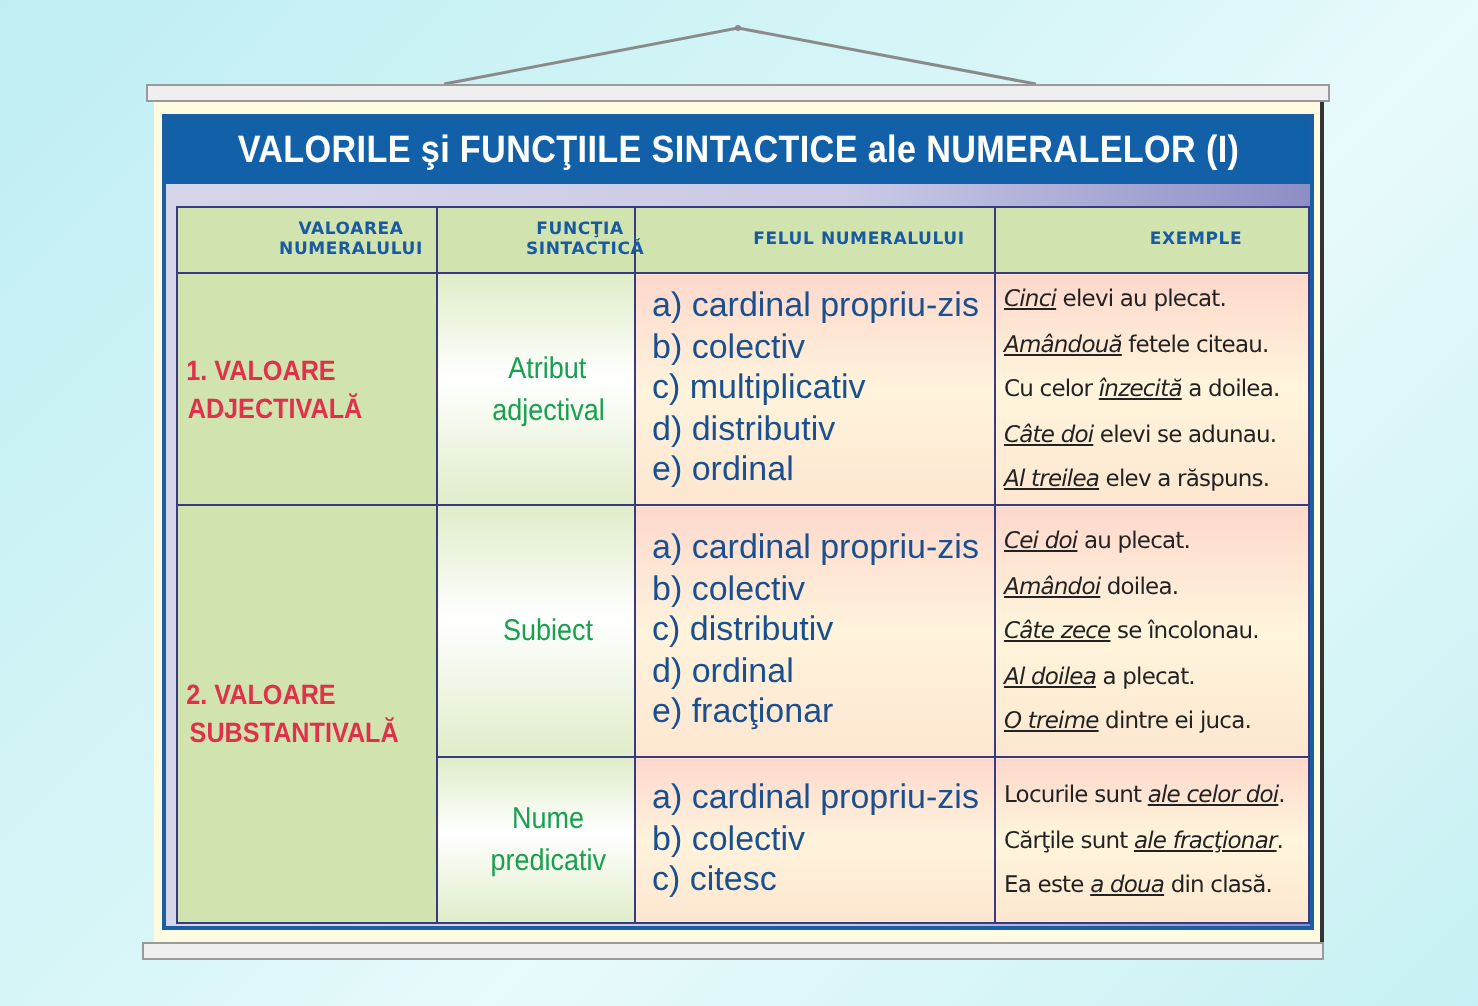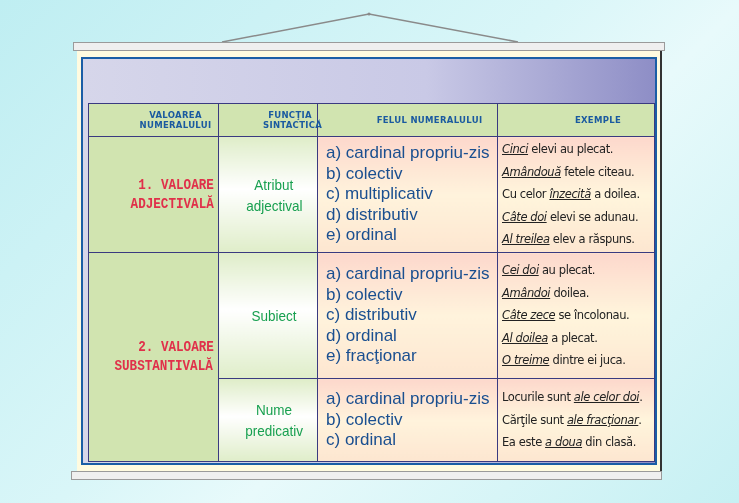--- a/index.html
+++ b/index.html
@@ -43,21 +43,21 @@
     border-collapse: collapse; table-layout: fixed;
   }
   table.grid td, table.grid th {
     border: 1.5px solid #3a3a80; vertical-align: middle;
   }
   th {
     background: #d1e4b0; color: #1a5aa0;
     font-family: "DejaVu Sans", sans-serif; font-weight: bold; font-size: 8.5px;
     height: 33px; text-align: center; line-height: 10px; letter-spacing: 0.3px; padding-left: 44px;
   }
-  .col-val { background: #d1e4b0; text-align: right; color: #e0304a; font-weight: bold; font-size: 14px; line-height: 19px; font-family: Liberation Mono, monospace; }
+  .col-val { background: #d1e4b0; text-align: left; color: #e0304a; font-weight: bold; font-size: 14px; line-height: 19px; }
   .col-val span { display: inline-block; transform: scaleX(0.9); }
   .col-fn {
     background: linear-gradient(180deg, #dfedc9 0%, #ffffff 45%, #dfedc9 100%);
     text-align: center; color: #18a050; font-size: 15px; line-height: 21px; padding-left: 12px;
   }
   .col-fn span { display: inline-block; transform: scaleX(0.9); }
   .col-kind {
     background: linear-gradient(180deg, #fdd8cc 0%, #fff3dc 50%, #fde6d0 100%);
     color: #1a4f90; font-size: 17px; line-height: 20.5px; padding-left: 8px;
   }
@@ -73,20 +73,23 @@
 <body>
 
 <svg class="hanger" width="739" height="50">
   <polyline points="222,42 369,14 518,42" fill="none" stroke="#8a8a8a" stroke-width="1.5"></polyline>
   <circle cx="369" cy="14" r="1.5" fill="#8a8a8a"></circle>
 </svg>
 <div class="rod-top"></div>
 
 <div class="poster">
   <div class="panel">
+    <div class="title-bar">
+      <span>VALORILE şi FUNCŢIILE SINTACTICE ale NUMERALELOR (I)</span>
+    </div>
 
     <table class="grid">
       <colgroup>
         <col style="width:130px">
           <col style="width:99px">
           <col style="width:180px">
           <col style="width:157px">
       </colgroup>
       <tbody>
           <tr>
@@ -152,21 +155,21 @@
       </tr>
 
       <tr style="height:83px">
         <td class="col-fn">
           <span>Nume</span><br>
           <span>predicativ</span>
         </td>
         <td class="col-kind">
           <span class="kind-line">a) cardinal propriu-zis</span>
           <span class="kind-line">b) colectiv</span>
-          <span class="kind-line">c) ordinal</span>
+          <span class="kind-line">c) citesc</span>
         </td>
         <td class="col-ex">
           <span class="ex-line"><span>Locurile sunt </span><u>ale celor doi</u><span>.</span></span>
           <span class="ex-line"><span>Cărţile sunt </span><u>ale fracţionar</u><span>.</span></span>
           <span class="ex-line"><span>Ea este </span><u>a doua</u><span> din clasă.</span></span>
         </td>
       </tr>
     </tbody>
       </table>
   </div>

